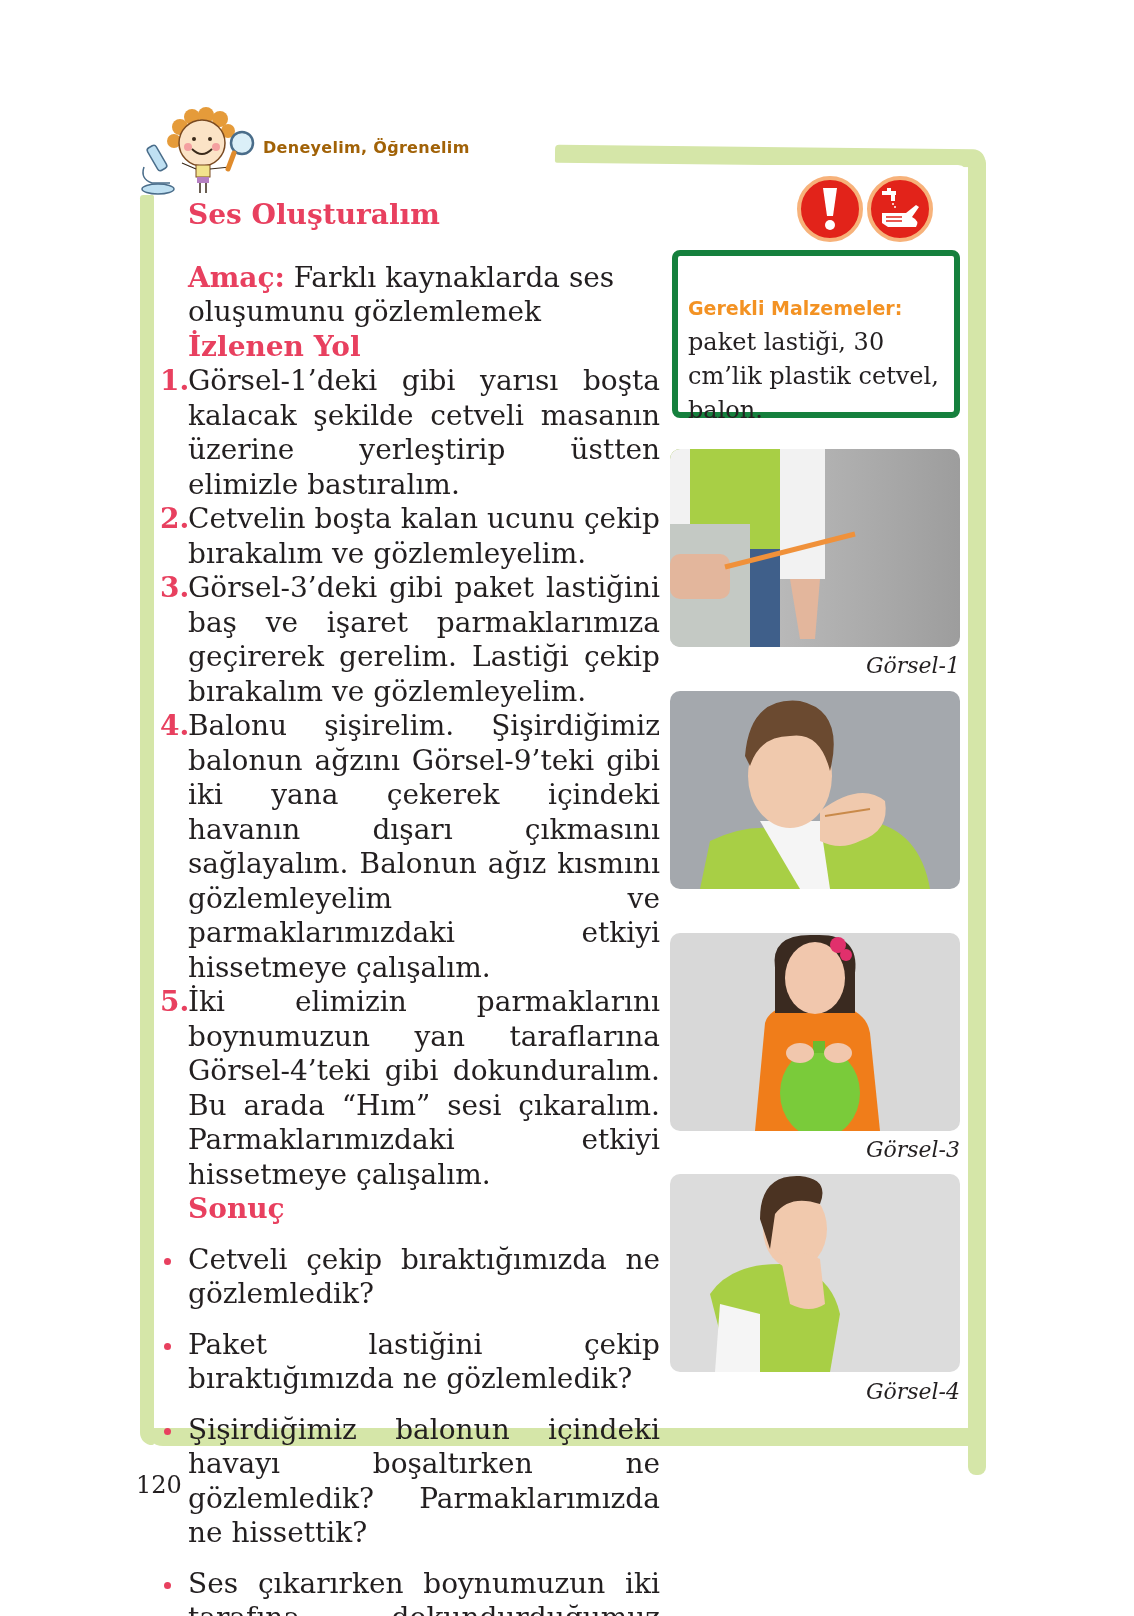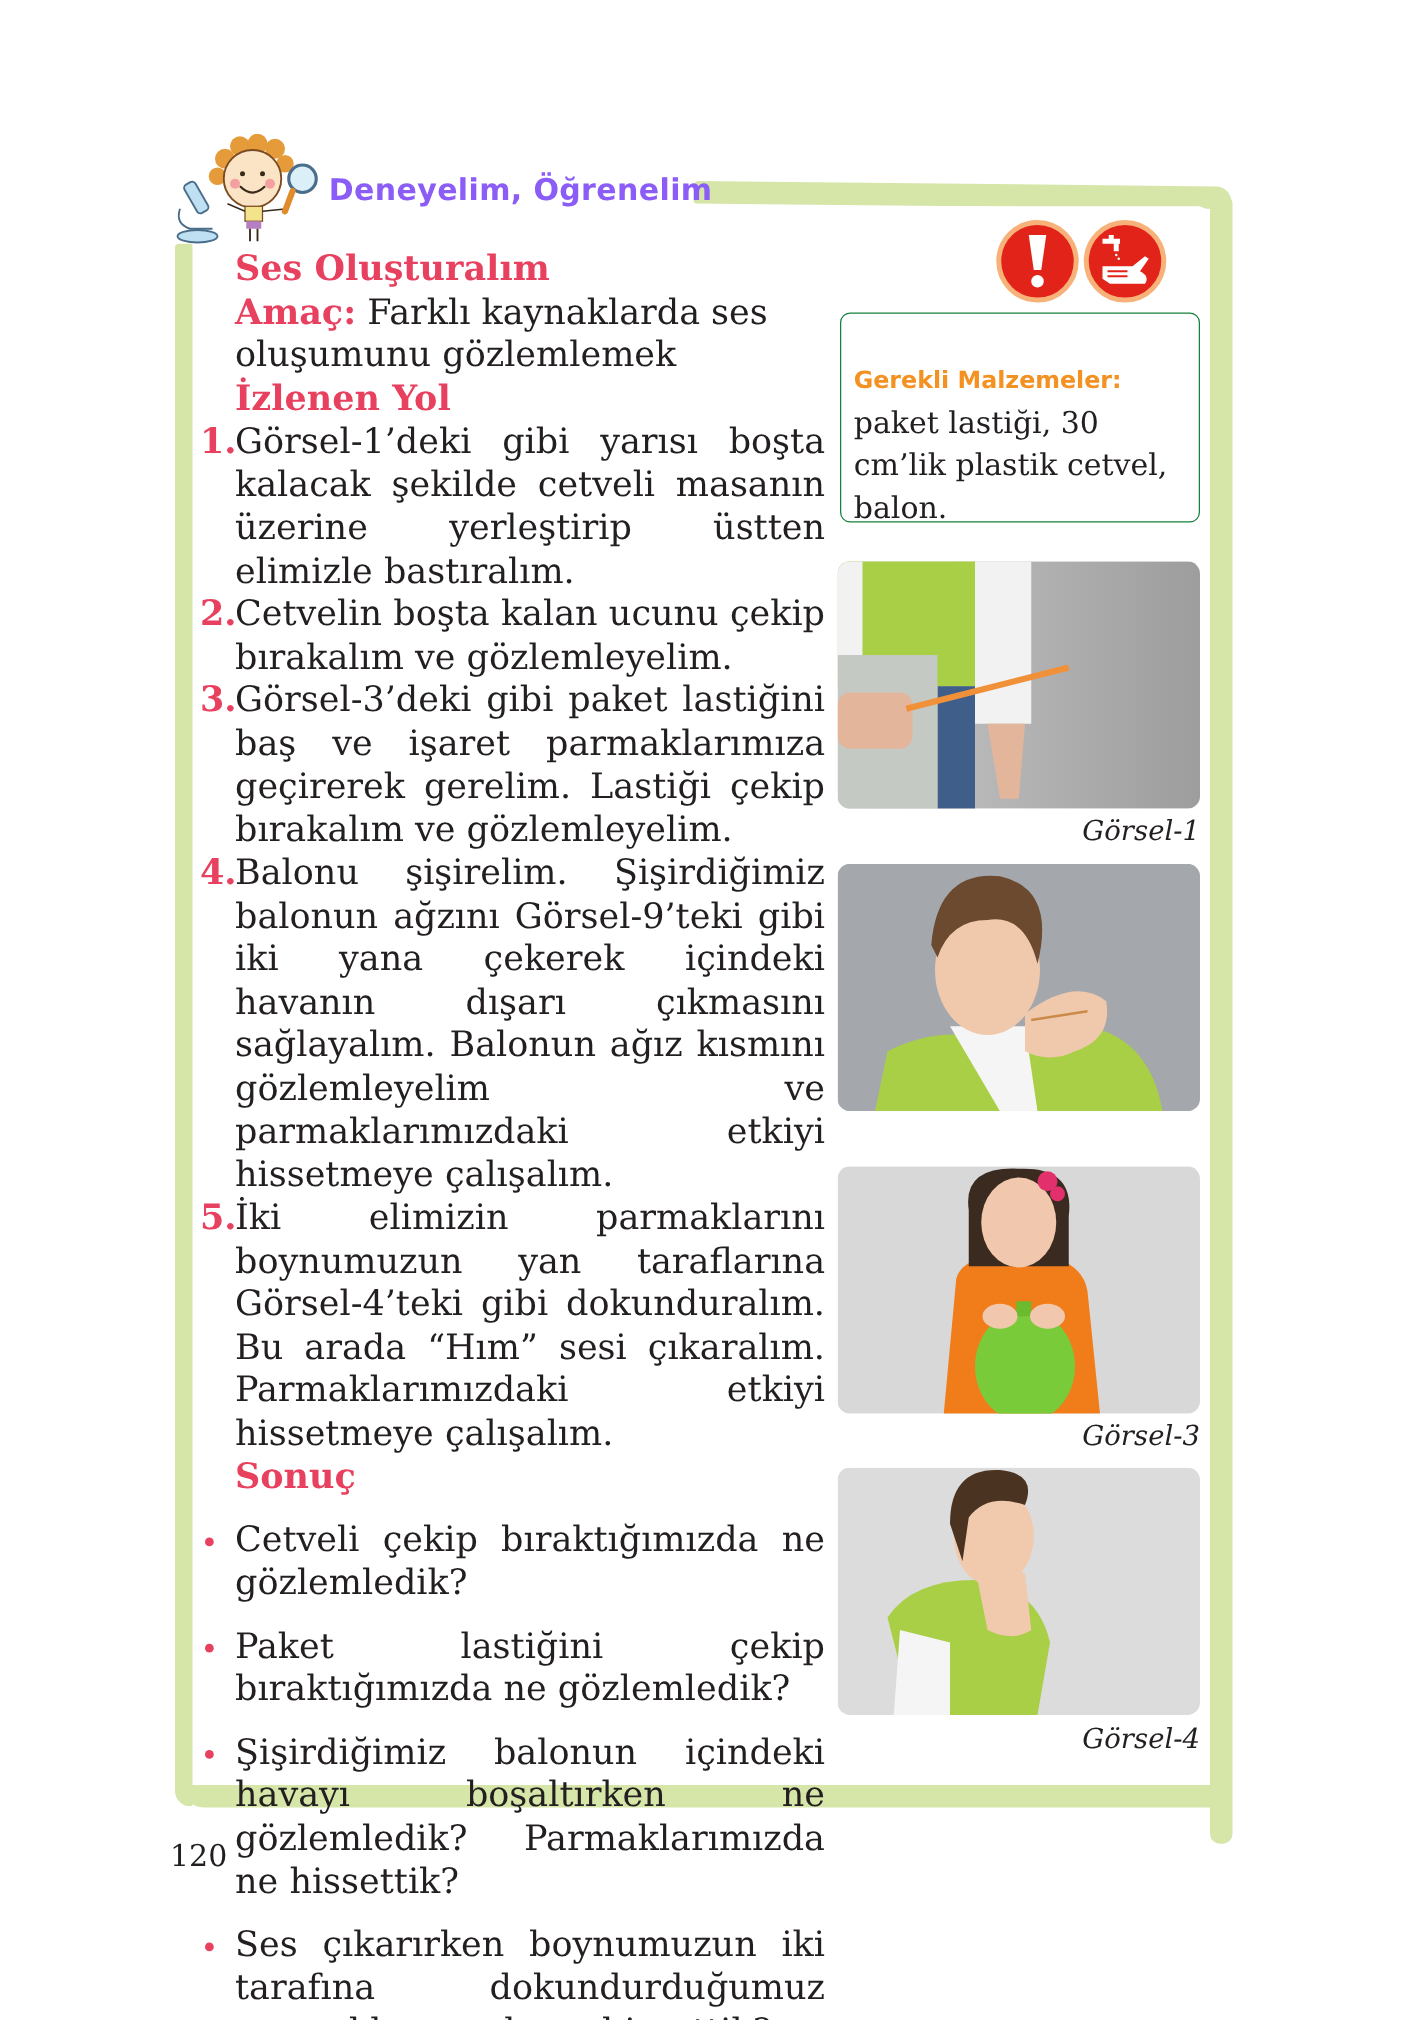--- a/index.html
+++ b/index.html
@@ -8,35 +8,35 @@
   
   .frame-top { position: absolute; left: 555px; top: 147px; width: 430px; height: 18px; background: #d5e6a8; border-radius: 4px 12px 2px 2px; transform: rotate(0.6deg); }
   .frame-right { position: absolute; left: 968px; top: 155px; width: 18px; height: 1320px; background: #d5e6a8; border-radius: 8px; }
   .frame-left { position: absolute; left: 140px; top: 195px; width: 14px; height: 1250px; background: #d5e6a8; border-radius: 8px 4px 4px 30px; }
   .frame-bottom { position: absolute; left: 145px; top: 1428px; width: 840px; height: 18px; background: #d5e6a8; border-radius: 0 0 20px 40px; }
   .frame-inner-top { position: absolute; left: 155px; top: 165px; width: 813px; height: 1263px; background: #fff; border-radius: 0 10px 18px 28px; }
 
   
   .header { position: absolute; left: 125px; top: 102px; height: 95px; width: 450px; }
   .mascot { position: absolute; left: 5px; top: 5px; width: 135px; height: 90px; }
-  .header-title { position: absolute; left: 138px; top: 36px; font-family: "DejaVu Sans", sans-serif; font-weight: bold; font-size: 24px; color: #8b5cf6; letter-spacing: 0.3px; white-space: nowrap; }
+  .header-title { position: absolute; left: 138px; top: 36px; font-family: "DejaVu Sans", sans-serif; font-weight: bold; font-size: 16px; color: #a16207; letter-spacing: 0.3px; white-space: nowrap; }
 
   
   .icons { position: absolute; left: 797px; top: 176px; display: flex; gap: 4px; }
   .round-icon { width: 66px; height: 66px; border-radius: 50%; background: #e2231a; border: 4px solid #f7b27a; box-sizing: border-box; display: flex; align-items: center; justify-content: center; }
 
   
-  .materials { position: absolute; left: 672px; top: 250px; width: 288px; height: 168px; border: 1px solid #15803d; border-radius: 8px; box-sizing: border-box; padding: 34px 12px 0 10px; font-size: 24px; line-height: 34px; }
+  .materials { position: absolute; left: 672px; top: 250px; width: 288px; height: 168px; border: 6px solid #15803d; border-radius: 8px; box-sizing: border-box; padding: 34px 12px 0 10px; font-size: 24px; line-height: 34px; }
   .materials .mat-label { font-family: "DejaVu Sans", sans-serif; font-weight: bold; font-size: 19px; color: #f39223; }
 
   
   .main { position: absolute; left: 160px; top: 198px; width: 500px; font-size: 28px; line-height: 34.5px; }
   .pink { color: #e8405f; font-weight: bold; }
   .sec-title { padding-left: 28px; }
-  .para { padding-left: 28px; }
+  .para { padding-left: 28px; margin-top: 28px; }
   .step { position: relative; padding-left: 28px; text-align: justify; }
   .step .num { position: absolute; left: 0; top: 0; color: #e8405f; font-weight: bold; }
   .bullet { position: relative; padding-left: 28px; text-align: justify; margin-top: 16px; }
   .bullet .dot { position: absolute; left: 4px; top: 15px; width: 7px; height: 7px; border-radius: 50%; background: #e8405f; }
 
   
   .photo { position: absolute; left: 670px; width: 290px; height: 198px; border-radius: 10px; overflow: hidden; }
   .caption { position: absolute; left: 670px; width: 290px; text-align: right; font-style: italic; font-size: 22px; }
 
   .page-number { position: absolute; left: 136px; top: 1471px; font-size: 24px; }

